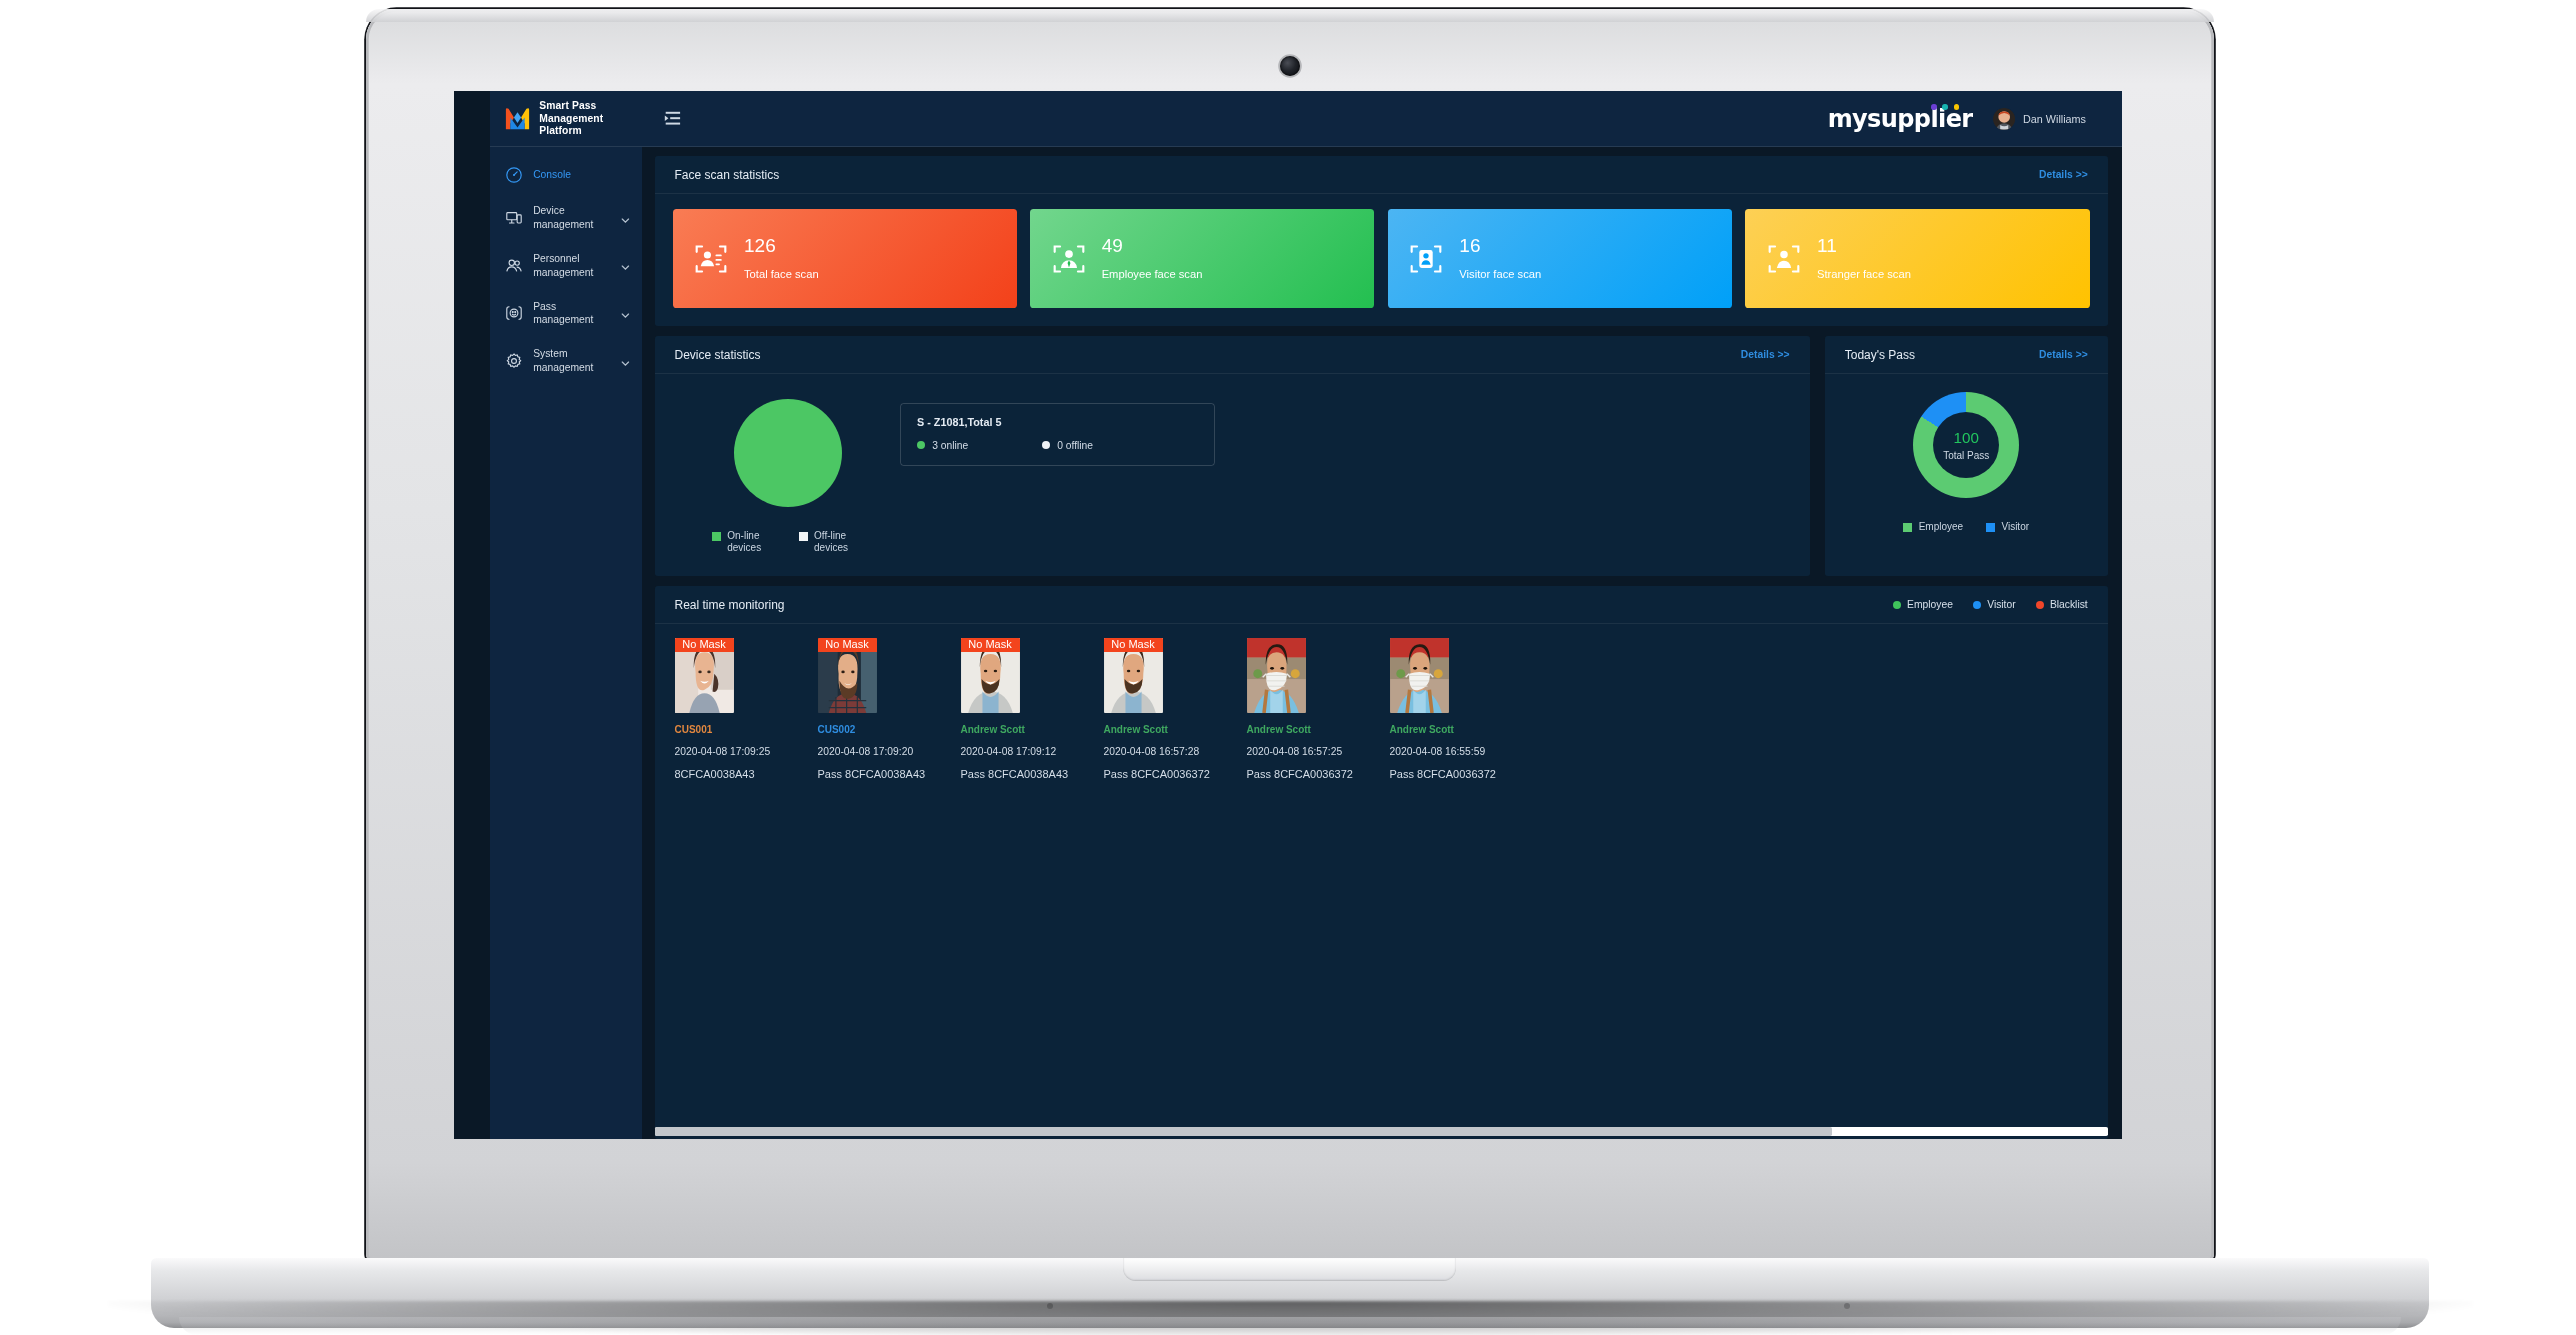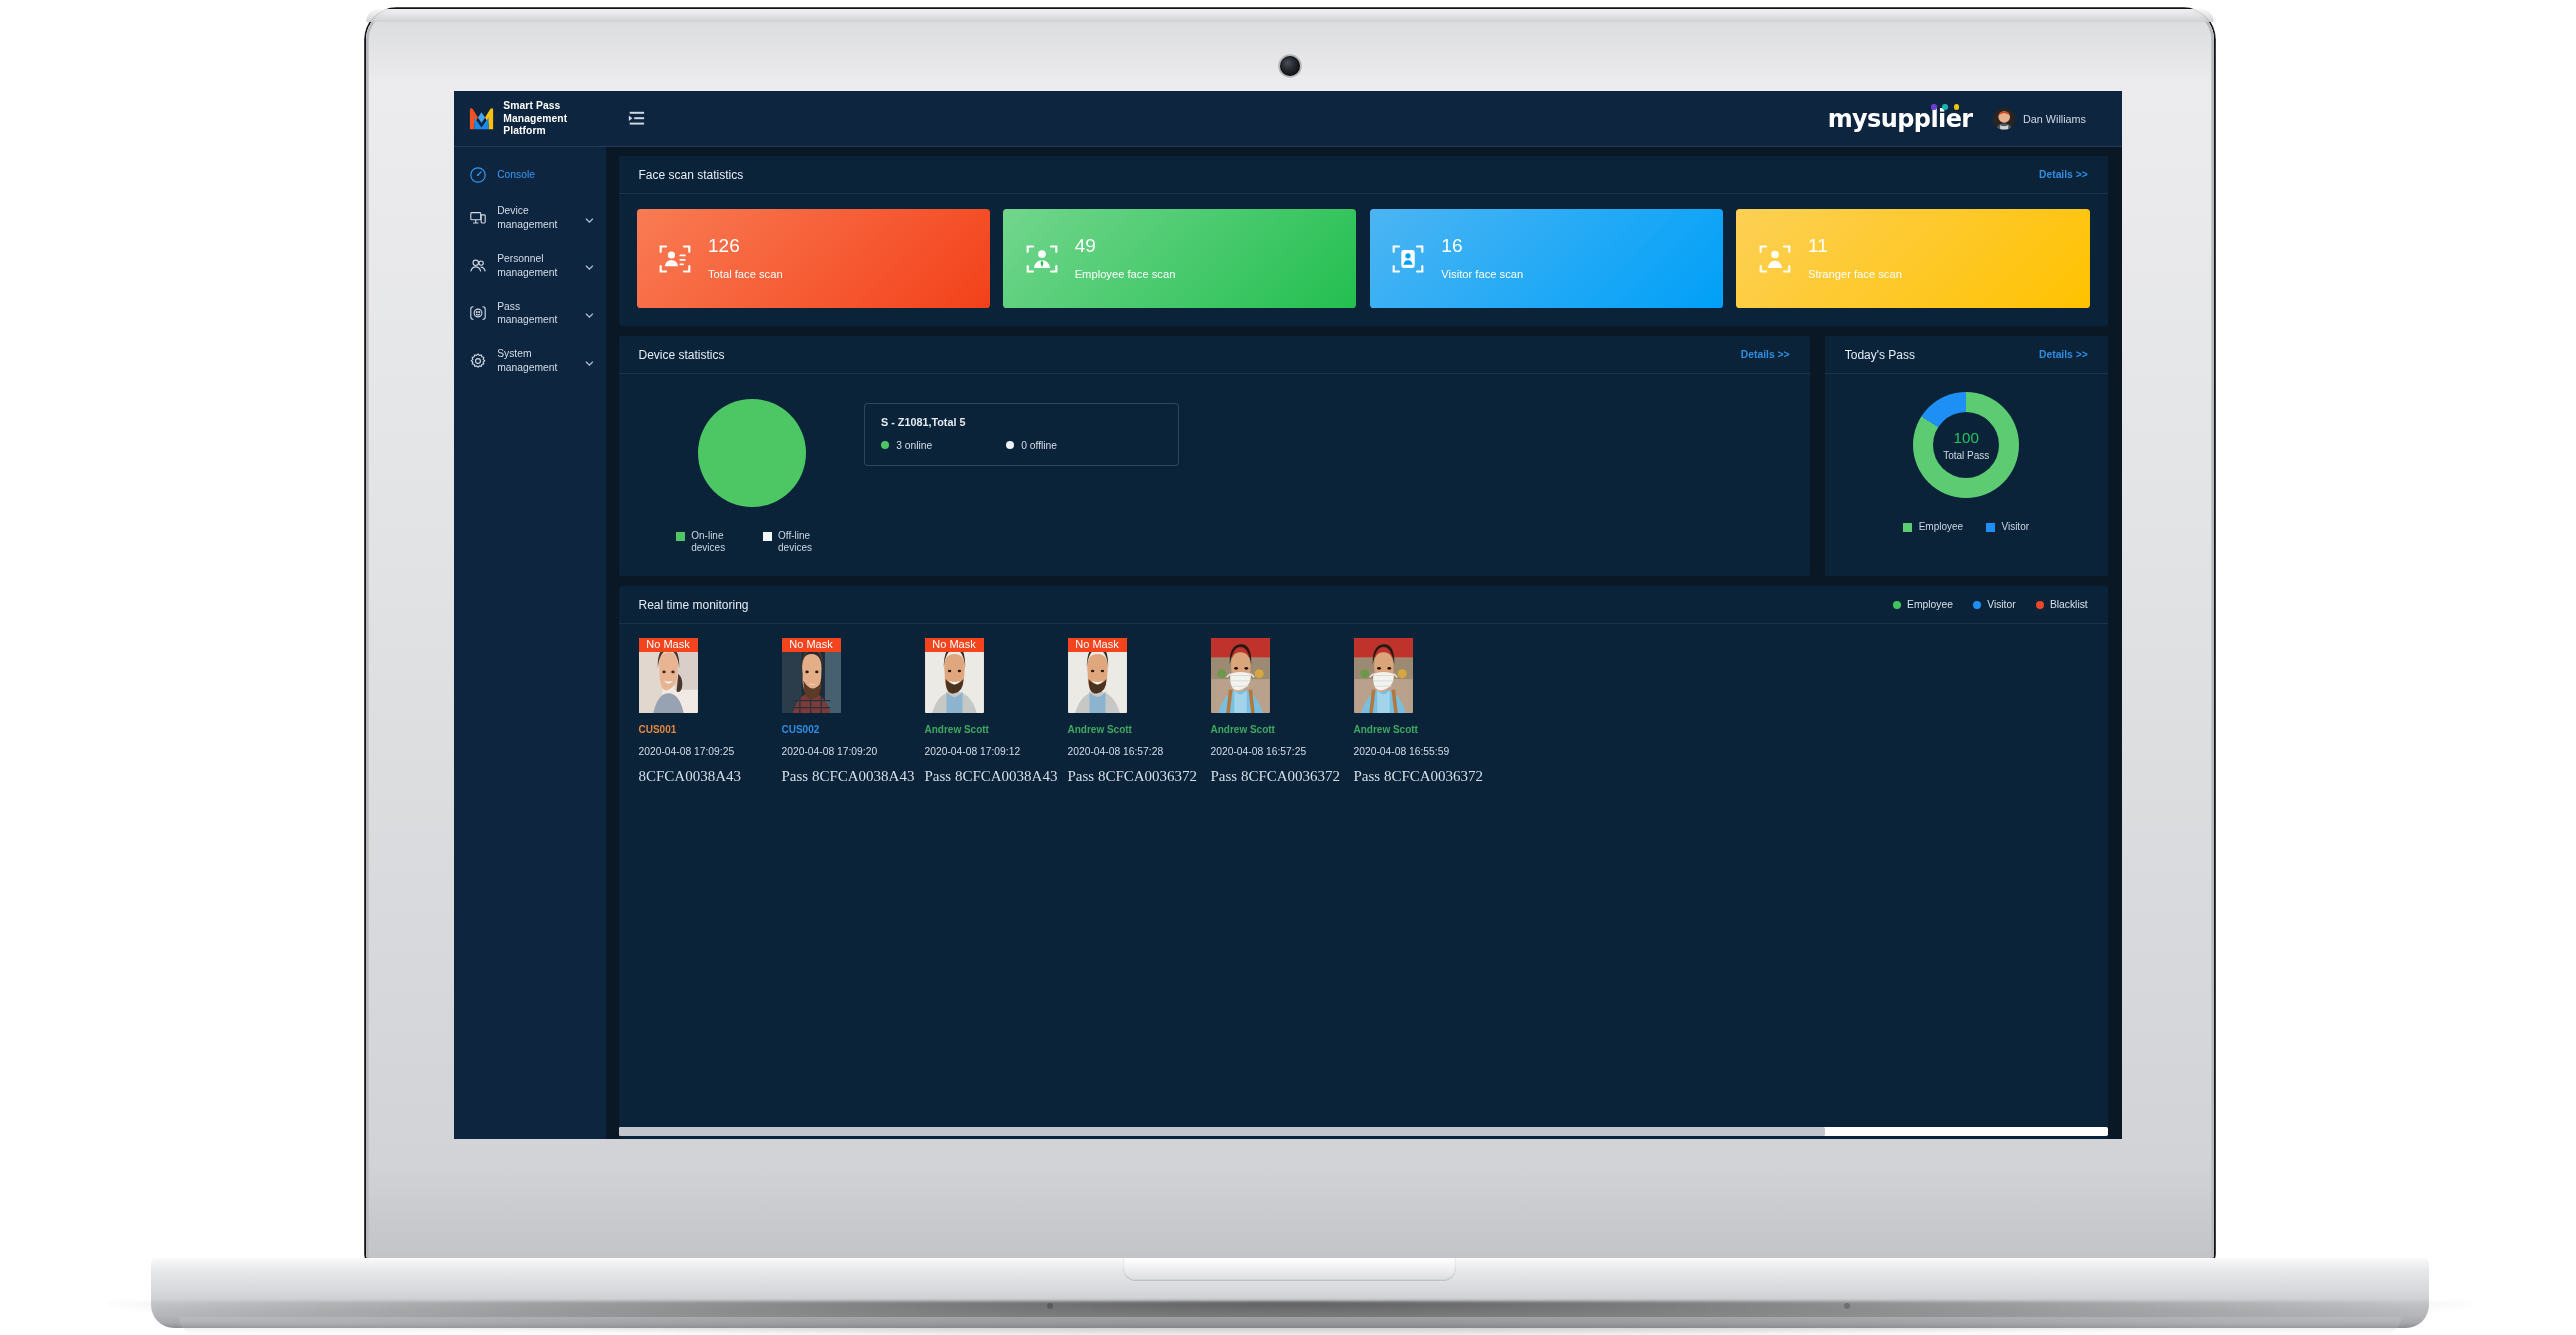--- a/index.html
+++ b/index.html
@@ -48,21 +48,21 @@
     background:radial-gradient(ellipse at 50% 0%, rgba(0,0,0,.55) 0%, rgba(0,0,0,0) 72%);
     filter:blur(1.8px);
   }
   .base-refl {
     position:absolute; left:179px; top:1317px; width:2222px; height:18px;
     background:linear-gradient(180deg,rgba(190,191,195,.55),rgba(255,255,255,0));
     border-radius:0 0 18px 18px;
   }
 
   
-  .app { position:absolute; inset:0; display:flex; flex-direction:column; background:#0a1826; }
+  .app { position:absolute; inset:0; display:flex; flex-direction:column; background:#0a1826;padding-left:36px; }
   .topbar { height:56px; background:#0e2540; display:flex; align-items:center;
             flex:0 0 56px; position:relative; }
   .topbar:after { content:""; position:absolute; left:0; right:0; bottom:0; height:0.9px;
                   background:rgba(255,255,255,.10); }
   .brand { width:152px; display:flex; align-items:center; gap:8px; padding-left:14.3px; flex:0 0 152px;}
   .logo-m { width:27px; height:25px; flex:0 0 27px; }
   .brand-text { font-size:10.3px; font-weight:bold; color:#fff; line-height:1.25; letter-spacing:0.1px; }
   .collapse-btn { width:27px; height:27px; margin-left:16px; display:flex; align-items:center;
                   justify-content:center; cursor:pointer; }
   .topbar-right { margin-left:auto; display:flex; align-items:center; gap:20px; padding-right:36px; }
@@ -139,21 +139,21 @@
   .rt-panel { flex:1 1 auto; min-height:0; display:flex; flex-direction:column; }
   .rt-legend { display:flex; gap:20px; }
   .rt-lg { display:flex; align-items:center; gap:6.3px; font-size:10.3px; color:#d7e0ea; }
   .rt-body { flex:1 1 auto; display:flex; gap:0; padding:14.3px 0 0 20px; overflow:hidden; }
   .mon-card { width:143px; flex:0 0 143px; }
   .mon-photo { width:59px; height:75px; position:relative; border-radius:0.9px; overflow:hidden; }
   .mask-tag { position:absolute; left:0; right:0; top:0; height:13.4px; background:#f3441d;
               color:#fff; font-size:11px; text-align:center; line-height:13.4px; z-index:3; }
   .mon-name { font-size:10px; font-weight:bold; margin-top:10.8px; }
   .mon-time { font-size:10.3px; color:#d5dee8; margin-top:10.8px; white-space:nowrap; }
-  .mon-pass { font-size:15px; color:#d5dee8; margin-top:10.8px; white-space:nowrap;font-family:Liberation Serif, serif; }
+  .mon-pass { font-size:11px; color:#d5dee8; margin-top:10.8px; white-space:nowrap; }
 
   .hscroll { position:absolute; left:12.5px; right:14.3px; bottom:2.7px; height:9px; background:#fff;
              border-radius:1.8px; }
   .hscroll-thumb { height:9px; width:81%; background:#c3c7cc; border-radius:1.8px; }
 </style>
 </head>
 <body>
 
 <div class="stage">
 

